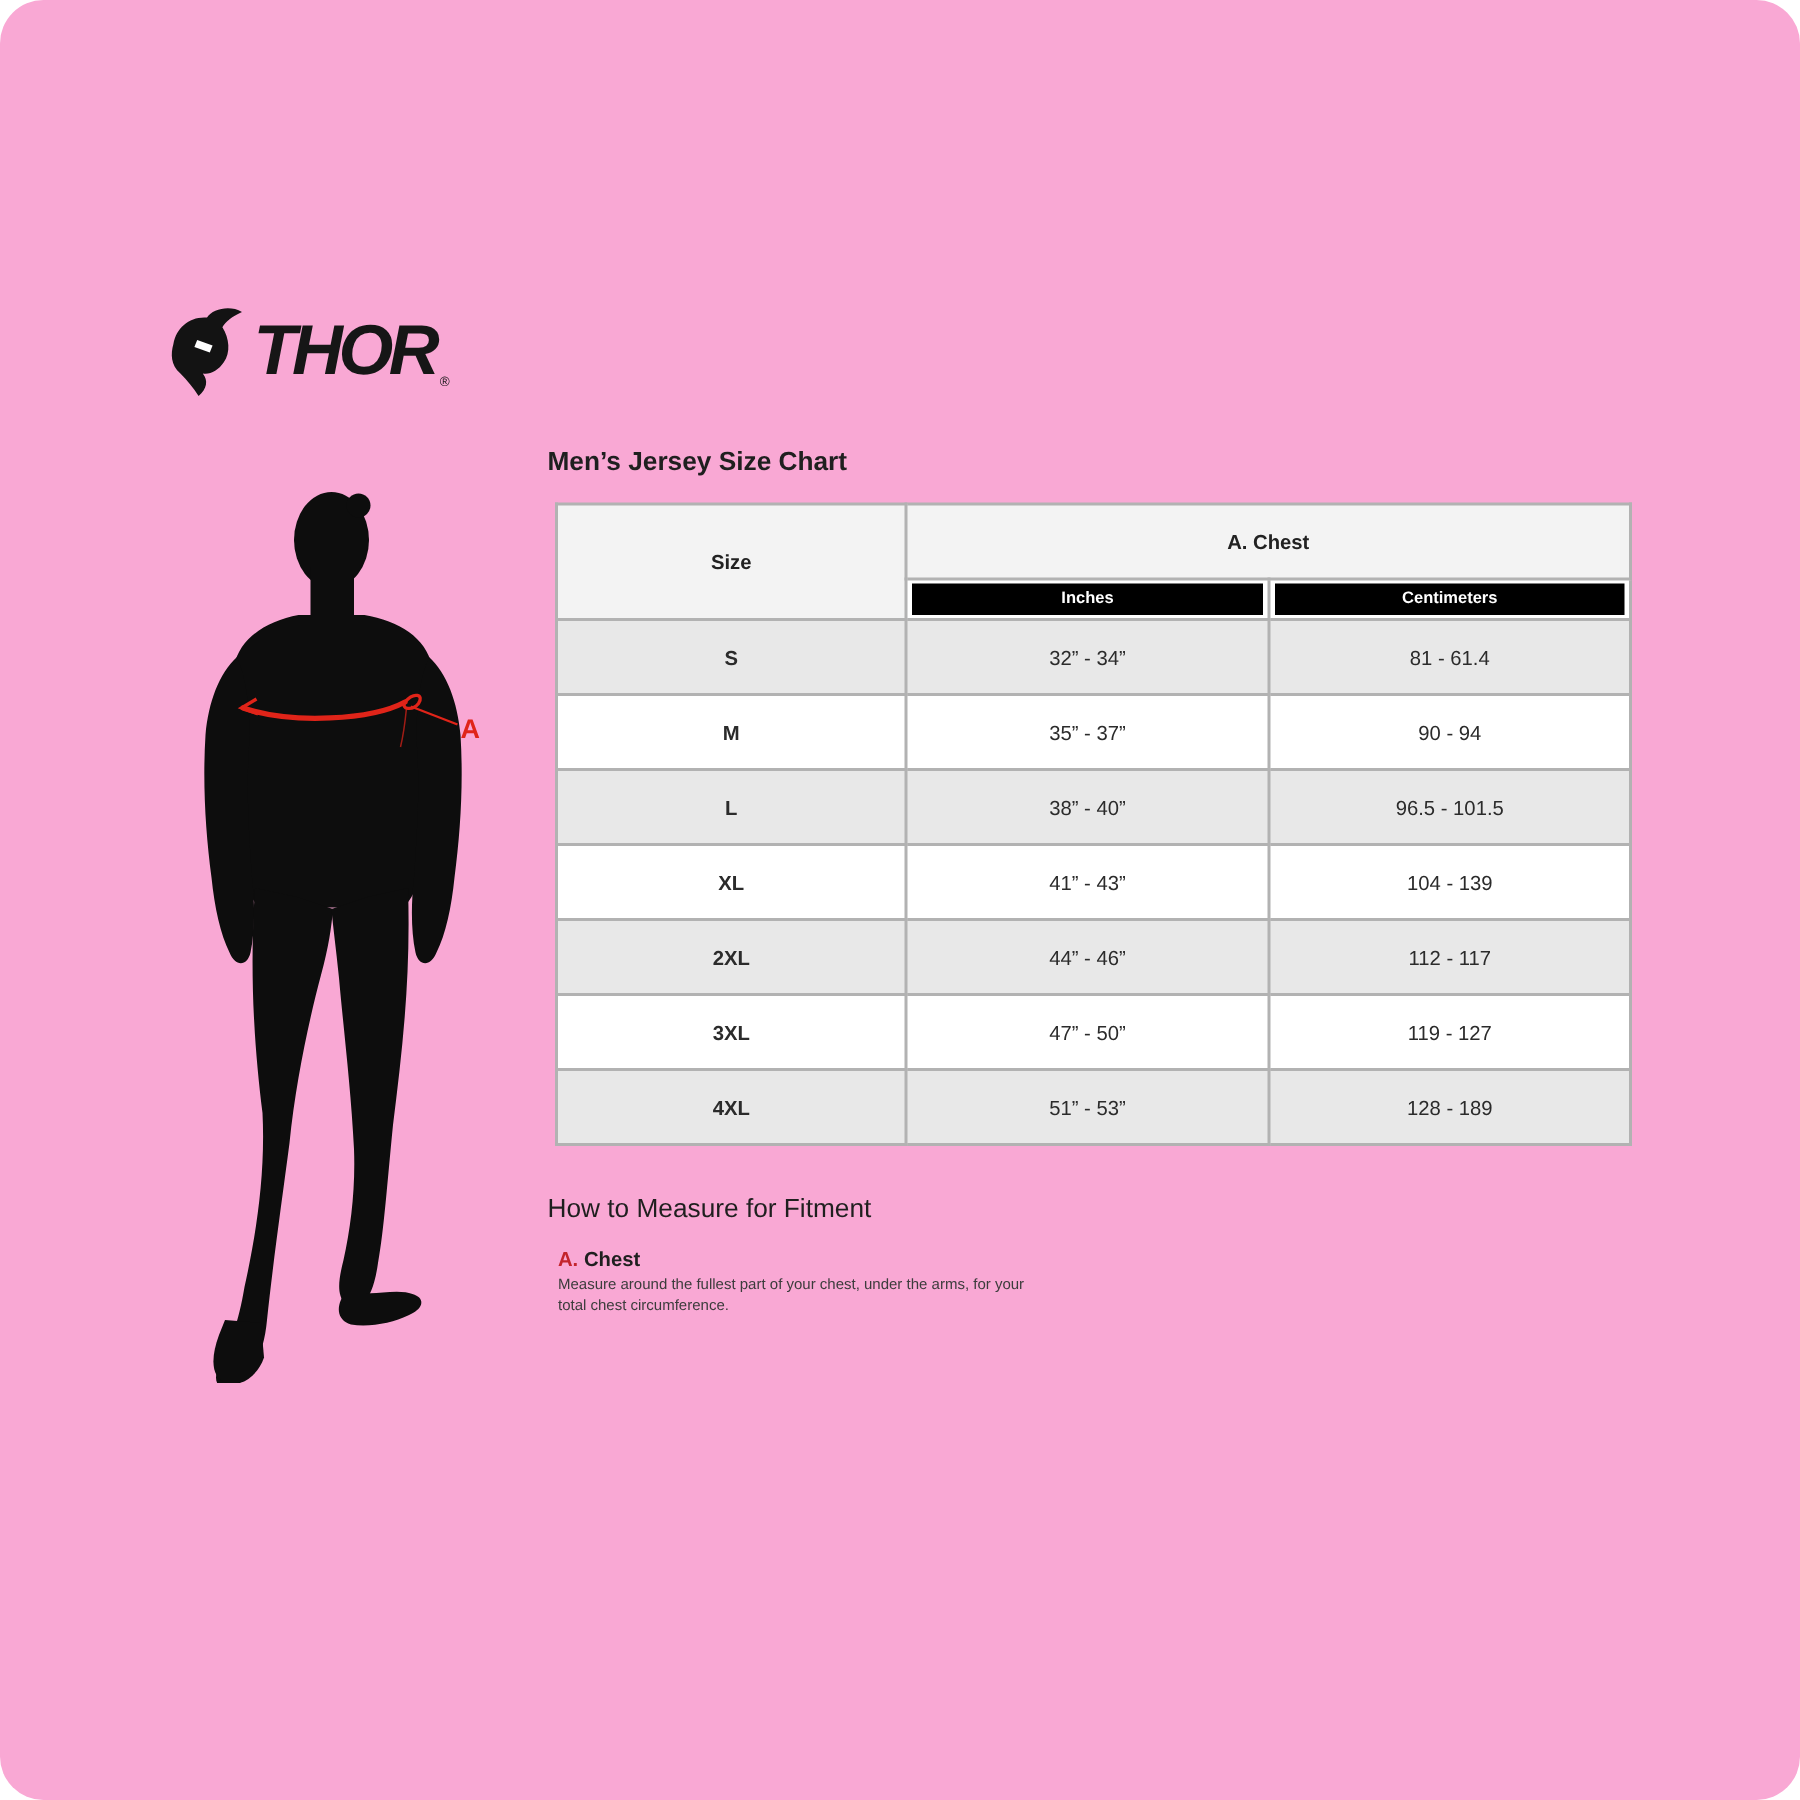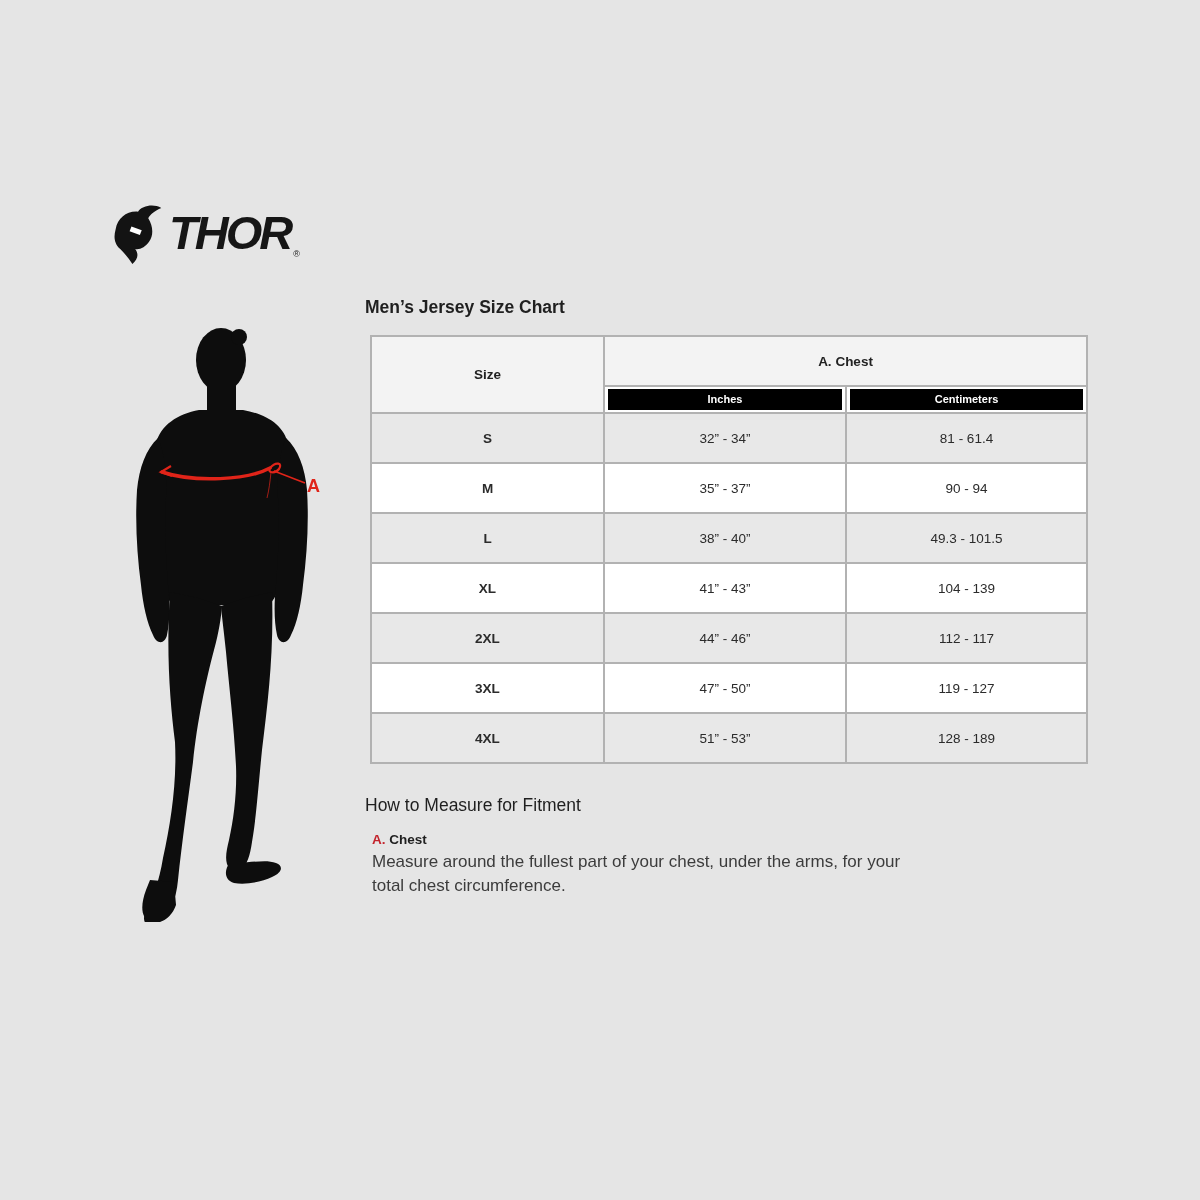--- a/index.html
+++ b/index.html
@@ -1,18 +1,18 @@
 <!DOCTYPE html>
 <html><head>
 <meta charset="utf-8">
 <style>
   html,body{margin:0;padding:0;background:#fff;}
   .page{
-    position:relative;width:1200px;height:1200px;background:#e5e5e5;overflow:hidden;
-    font-family:"Liberation Sans",sans-serif;color:#222;
+    position:relative;width:1200px;height:1200px;background:#f9a8d4;overflow:hidden;
+    font-family:"Liberation Sans",sans-serif;color:#222;border-radius:29px;
   }
   
   .logo{position:absolute;left:110px;top:203px;display:flex;align-items:flex-start;}
   .logo-head{width:56px;height:64px;flex:0 0 auto;}
   .logo-text{
     font-family:"Liberation Sans",sans-serif;font-weight:bold;font-style:italic;
     font-size:47px;line-height:60px;letter-spacing:-3px;color:#161616;margin-left:3px;
   }
   .logo-reg{font-size:9px;color:#161616;align-self:flex-end;margin:0 0 8px 3px;font-style:normal;}
   
@@ -33,21 +33,21 @@
   .size-table .bar{
     background:#000;color:#fff;font-size:11px;font-weight:bold;line-height:21px;margin:2px 3px;
   }
   .size-table tbody td{height:48px;font-size:13.5px;}
   .size-table tbody td.size{font-weight:bold;}
   .size-table tbody tr.shade{background:#e8e8e8;}
   .size-table tbody tr.plain{background:#ffffff;}
   
   .measure-item{position:absolute;left:372px;top:832px;font-size:13.5px;font-weight:bold;color:#1f1f1f;}
   .red{color:#c3242c;}
-  .measure-desc{position:absolute;left:372px;top:850px;margin:0;font-size:17px;line-height:1.4;color:#3c3c3c;}
+  .measure-desc{position:absolute;left:372px;top:850px;margin:0;font-size:10px;line-height:1.4;color:#3c3c3c;}
   
   .note{position:absolute;left:365px;top:929px;margin:0;font-size:12.8px;font-weight:bold;color:#1f1f1f;}
   .note .red{margin-right:13px;}
   
   .footer{position:absolute;left:113px;top:960px;margin:0;font-size:12px;line-height:1.45;color:#4d4d4d;}
 </style>
 </head>
 <body>
 
 <div class="page">
@@ -113,21 +113,21 @@
         <td>81 - 61.4</td>
       </tr>
       <tr class="plain">
         <td class="size">M</td>
         <td>35” - 37”</td>
         <td>90 - 94</td>
       </tr>
       <tr class="shade">
         <td class="size">L</td>
         <td>38” - 40”</td>
-        <td>49.3 - 101.5</td>
+        <td>96.5 - 101.5</td>
       </tr>
       <tr class="plain">
         <td class="size">XL</td>
         <td>41” - 43”</td>
         <td>104 - 139</td>
       </tr>
       <tr class="shade">
         <td class="size">2XL</td>
         <td>44” - 46”</td>
         <td>112 - 117</td>

